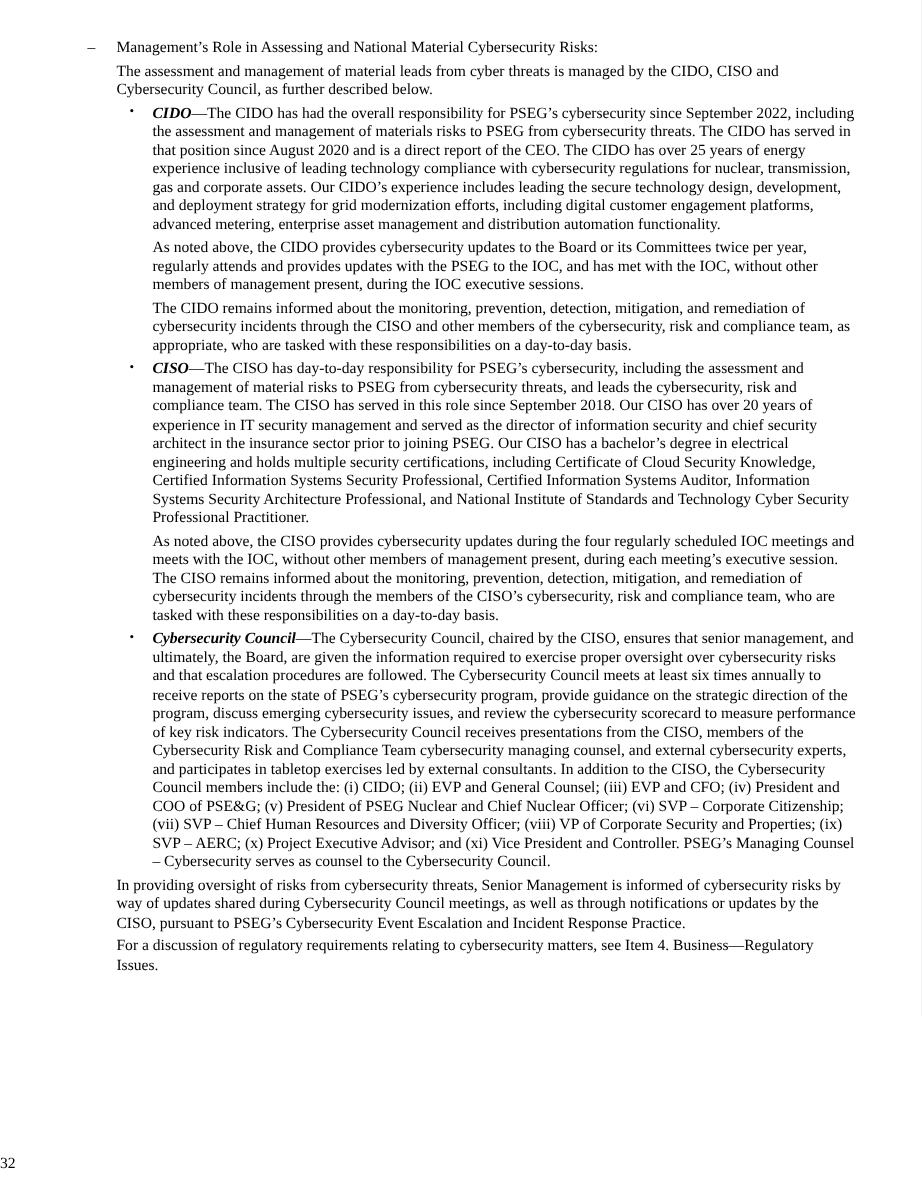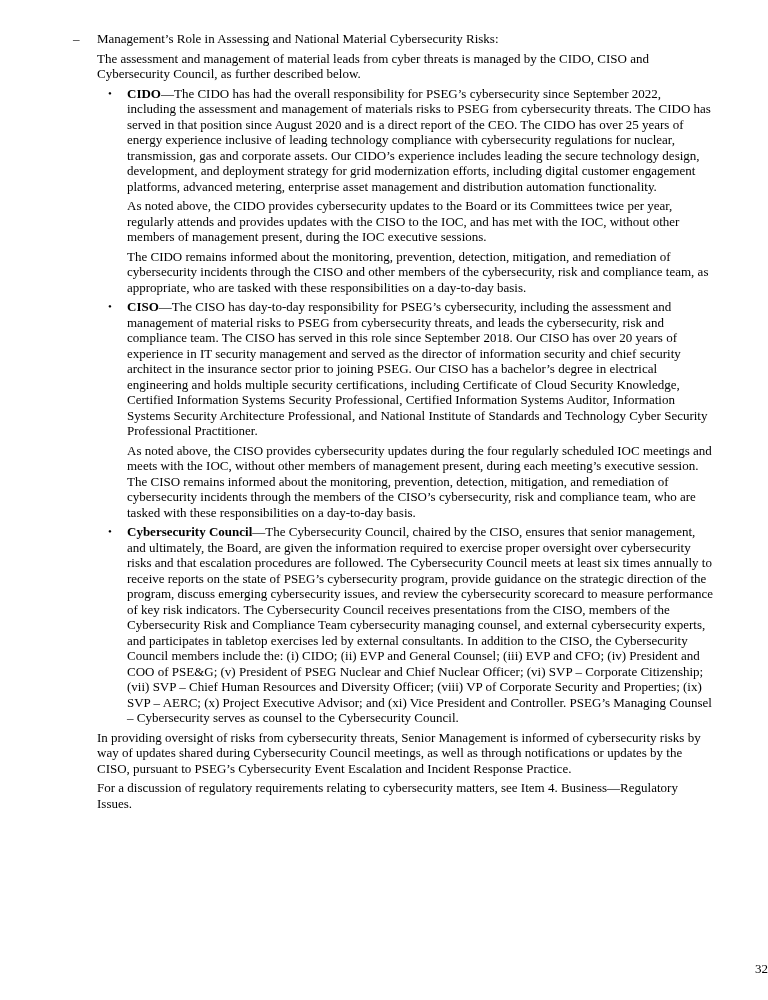--- a/index.html
+++ b/index.html
@@ -30,44 +30,44 @@
   p { margin: 0 0 4px 0; }
   .heading { margin: 0 0 4px 0; }
   .intro { max-width: 566px; }
   .bullet { position: relative; padding-left: 30px; }
   .bullet-mark {
     position: absolute;
     left: 11px;
     top: 0;
     font-size: 11px;
   }
-  .bullet-title { font-weight: bold; }
+  .bullet-title { font-weight: bold; font-style: italic; }
   .page-number {
     position: absolute;
     top: 961px;
     left: 0;
     width: 768px;
-    text-align: right;
+    text-align: left;
     font-size: 13px;
   }
 </style>
 </head>
 <body>
 
 <div class="page">
   <div class="content">
 
     <span class="dash-marker">–</span>
     <p class="heading">Management’s Role in Assessing and National Material Cybersecurity Risks:</p>
 
     <p class="intro">The assessment and management of material leads from cyber threats is managed by the CIDO, CISO and Cybersecurity Council, as further described below.</p>
 
     <div class="bullet">
       <p><span class="bullet-mark">•</span><span class="bullet-title">CIDO</span><span>—The CIDO has had the overall responsibility for PSEG’s cybersecurity since September 2022, including the assessment and management of materials risks to PSEG from cybersecurity threats. The CIDO has served in that position since August 2020 and is a direct report of the CEO. The CIDO has over 25 years of energy experience inclusive of leading technology compliance with cybersecurity regulations for nuclear, transmission, gas and corporate assets. Our CIDO’s experience includes leading the secure technology design, development, and deployment strategy for grid modernization efforts, including digital customer engagement platforms, advanced metering, enterprise asset management and distribution automation functionality.</span></p>
-      <p>As noted above, the CIDO provides cybersecurity updates to the Board or its Committees twice per year, regularly attends and provides updates with the CISO to the IOC, and has met with the IOC, without other members of management present, during the IOC executive sessions.</p>
+      <p>As noted above, the CIDO provides cybersecurity updates to the Board or its Committees twice per year, regularly attends and provides updates with the PSEG to the IOC, and has met with the IOC, without other members of management present, during the IOC executive sessions.</p>
       <p>The CIDO remains informed about the monitoring, prevention, detection, mitigation, and remediation of cybersecurity incidents through the CISO and other members of the cybersecurity, risk and compliance team, as appropriate, who are tasked with these responsibilities on a day-to-day basis.</p>
     </div>
 
     <div class="bullet">
       <p><span class="bullet-mark">•</span><span class="bullet-title">CISO</span><span>—The CISO has day-to-day responsibility for PSEG’s cybersecurity, including the assessment and management of material risks to PSEG from cybersecurity threats, and leads the cybersecurity, risk and compliance team. The CISO has served in this role since September 2018. Our CISO has over 20 years of experience in IT security management and served as the director of information security and chief security architect in the insurance sector prior to joining PSEG. Our CISO has a bachelor’s degree in electrical engineering and holds multiple security certifications, including Certificate of Cloud Security Knowledge, Certified Information Systems Security Professional, Certified Information Systems Auditor, Information Systems Security Architecture Professional, and National Institute of Standards and Technology Cyber Security Professional Practitioner.</span></p>
       <p>As noted above, the CISO provides cybersecurity updates during the four regularly scheduled IOC meetings and meets with the IOC, without other members of management present, during each meeting’s executive session. The CISO remains informed about the monitoring, prevention, detection, mitigation, and remediation of cybersecurity incidents through the members of the CISO’s cybersecurity, risk and compliance team, who are tasked with these responsibilities on a day-to-day basis.</p>
     </div>
 
     <div class="bullet">
       <p><span class="bullet-mark">•</span><span class="bullet-title">Cybersecurity Council</span><span>—The Cybersecurity Council, chaired by the CISO, ensures that senior management, and ultimately, the Board, are given the information required to exercise proper oversight over cybersecurity risks and that escalation procedures are followed. The Cybersecurity Council meets at least six times annually to receive reports on the state of PSEG’s cybersecurity program, provide guidance on the strategic direction of the program, discuss emerging cybersecurity issues, and review the cybersecurity scorecard to measure performance of key risk indicators. The Cybersecurity Council receives presentations from the CISO, members of the Cybersecurity Risk and Compliance Team cybersecurity managing counsel, and external cybersecurity experts, and participates in tabletop exercises led by external consultants. In addition to the CISO, the Cybersecurity Council members include the: (i) CIDO; (ii) EVP and General Counsel; (iii) EVP and CFO; (iv) President and COO of PSE&amp;G; (v) President of PSEG Nuclear and Chief Nuclear Officer; (vi) SVP – Corporate Citizenship; (vii) SVP – Chief Human Resources and Diversity Officer; (viii) VP of Corporate Security and Properties; (ix) SVP – AERC; (x) Project Executive Advisor; and (xi) Vice President and Controller. PSEG’s Managing Counsel – Cybersecurity serves as counsel to the Cybersecurity Council.</span></p>

